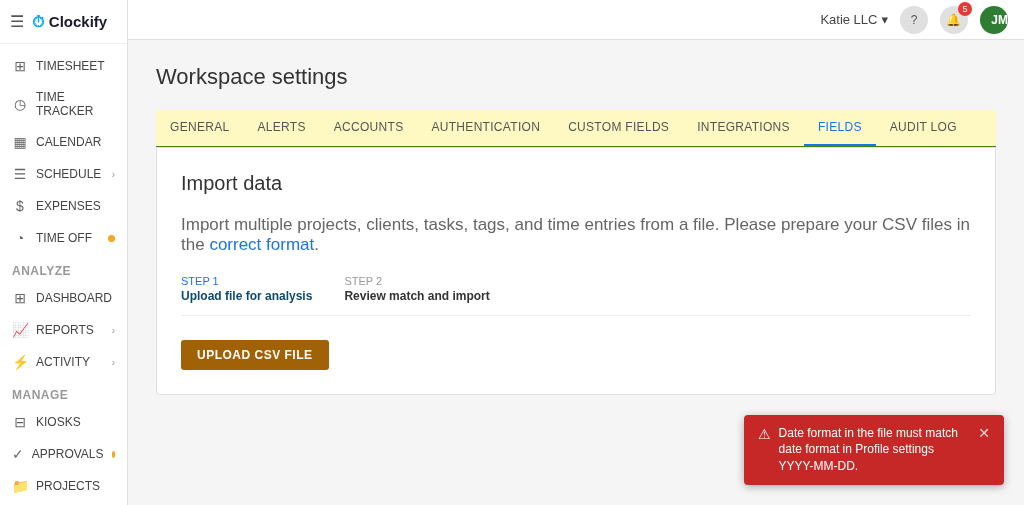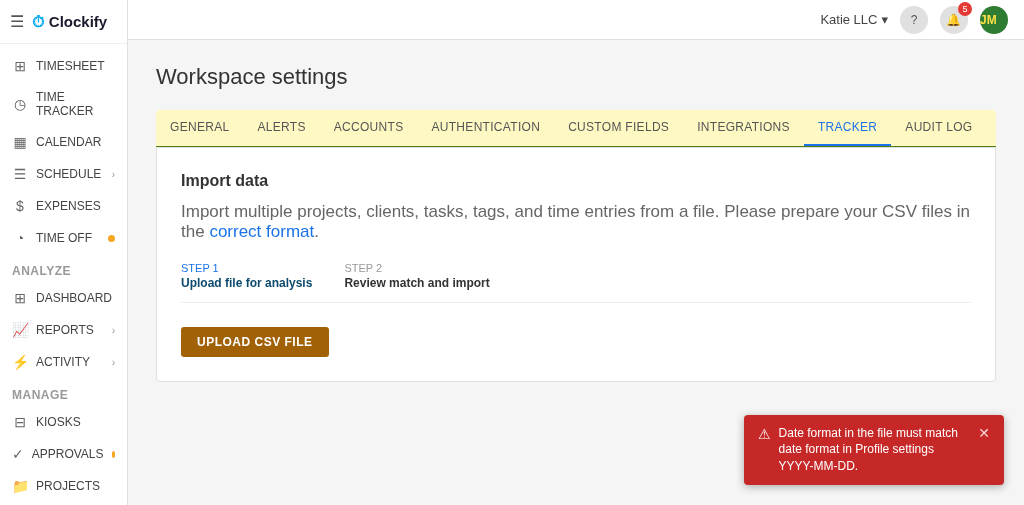--- a/index.html
+++ b/index.html
@@ -113,24 +113,24 @@
       color: #fff;
       font-size: 9px;
       width: 14px; height: 14px;
       border-radius: 50%;
       display: flex; align-items: center; justify-content: center;
     }
     .avatar {
       width: 28px; height: 28px;
       border-radius: 50%;
       background: #2e7d32;
-      color: #fde047;
+      color: #ffffff;
       font-size: 12px;
       font-weight: 700;
-      display: flex; align-items: center; justify-content: flex-start;
+      display: flex; align-items: center; justify-content: flex-end;
       cursor: pointer;
     }
 
     
     .content {
       flex: 1;
       padding: 24px 28px;
       overflow-y: auto;
       background: #f5f5f5;
     }
@@ -167,24 +167,24 @@
     
     .card {
       background: #fff;
       border: 1px solid #e0e0e0;
       border-radius: 0 0 4px 4px;
     }
     .card-body {
       padding: 24px;
     }
     .card-title {
-      font-size: 16px;
-      font-weight: 700;
+      font-size: 20px;
+      font-weight: 400;
       color: #333;
-      margin-bottom: 12px;
+      margin-bottom: 20px;
     }
     .card-desc {
       font-size: 17px;
       color: #666;
       margin-bottom: 20px;
     }
     .card-desc a {
       color: #1a73e8;
       text-decoration: none;
     }
@@ -357,21 +357,21 @@
     <h1 class="page-title">Workspace settings</h1>
 
     <div>
       <div class="tabs">
         <div class="tab">GENERAL</div>
         <div class="tab">ALERTS</div>
         <div class="tab">ACCOUNTS</div>
         <div class="tab">AUTHENTICATION</div>
         <div class="tab">CUSTOM FIELDS</div>
         <div class="tab">INTEGRATIONS</div>
-        <div class="tab active">TRACKER</div>
+        <div class="tab active">FIELDS</div>
         <div class="tab">AUDIT LOG</div>
       </div>
 
       <div class="card">
         <div class="card-body">
           <div class="card-title">Import data</div>
           <div class="card-desc">
             <span>Import multiple projects, clients, tasks, tags, and time entries from a file. Please prepare your CSV files in the</span>
             <a href="#">correct format</a><span>.</span>
           </div>

